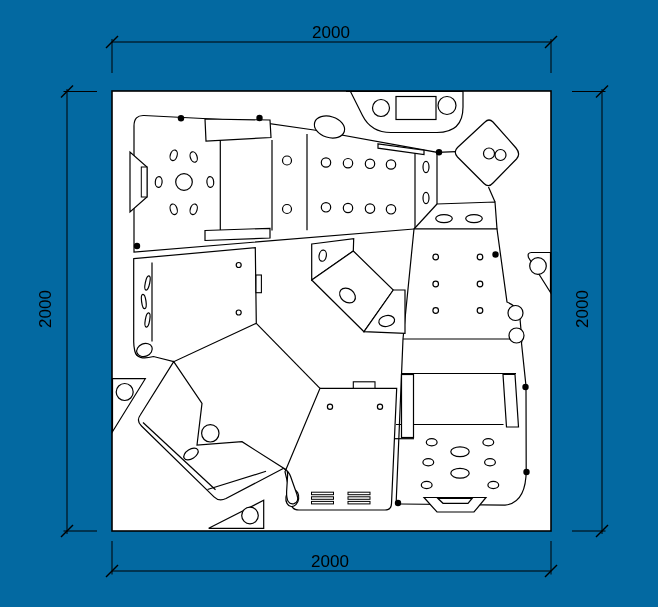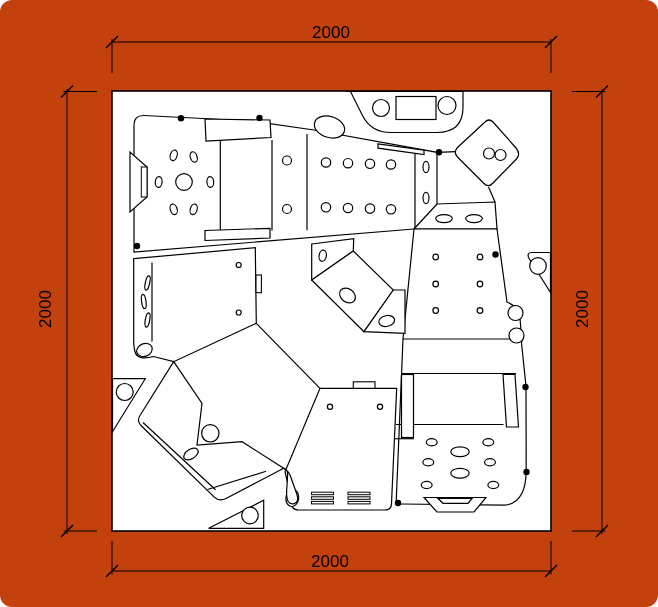--- a/index.html
+++ b/index.html
@@ -1,16 +1,16 @@
 <!DOCTYPE html>
 <html><head>
 <meta charset="utf-8">
 <style>
   html,body{margin:0;padding:0;background:#fff;}
-  .canvas{width:658px;height:607px;position:relative;background:#c2410c;overflow:hidden;border-radius:12px;}
+  .canvas{width:658px;height:607px;position:relative;background:#0369a1;overflow:hidden;}
   svg{display:block;}
   text.dim{font-family:"Liberation Sans",sans-serif;font-size:17px;fill:#000;}
 </style>
 </head>
 <body>
 
 <div class="canvas">
   <svg width="658" height="607" viewBox="0 0 658 607" xmlns="http://www.w3.org/2000/svg">
     <g id="geometry">
         <rect x="112" y="91" width="439" height="440" fill="#fff" stroke="#000000" stroke-width="1.6"></rect>

